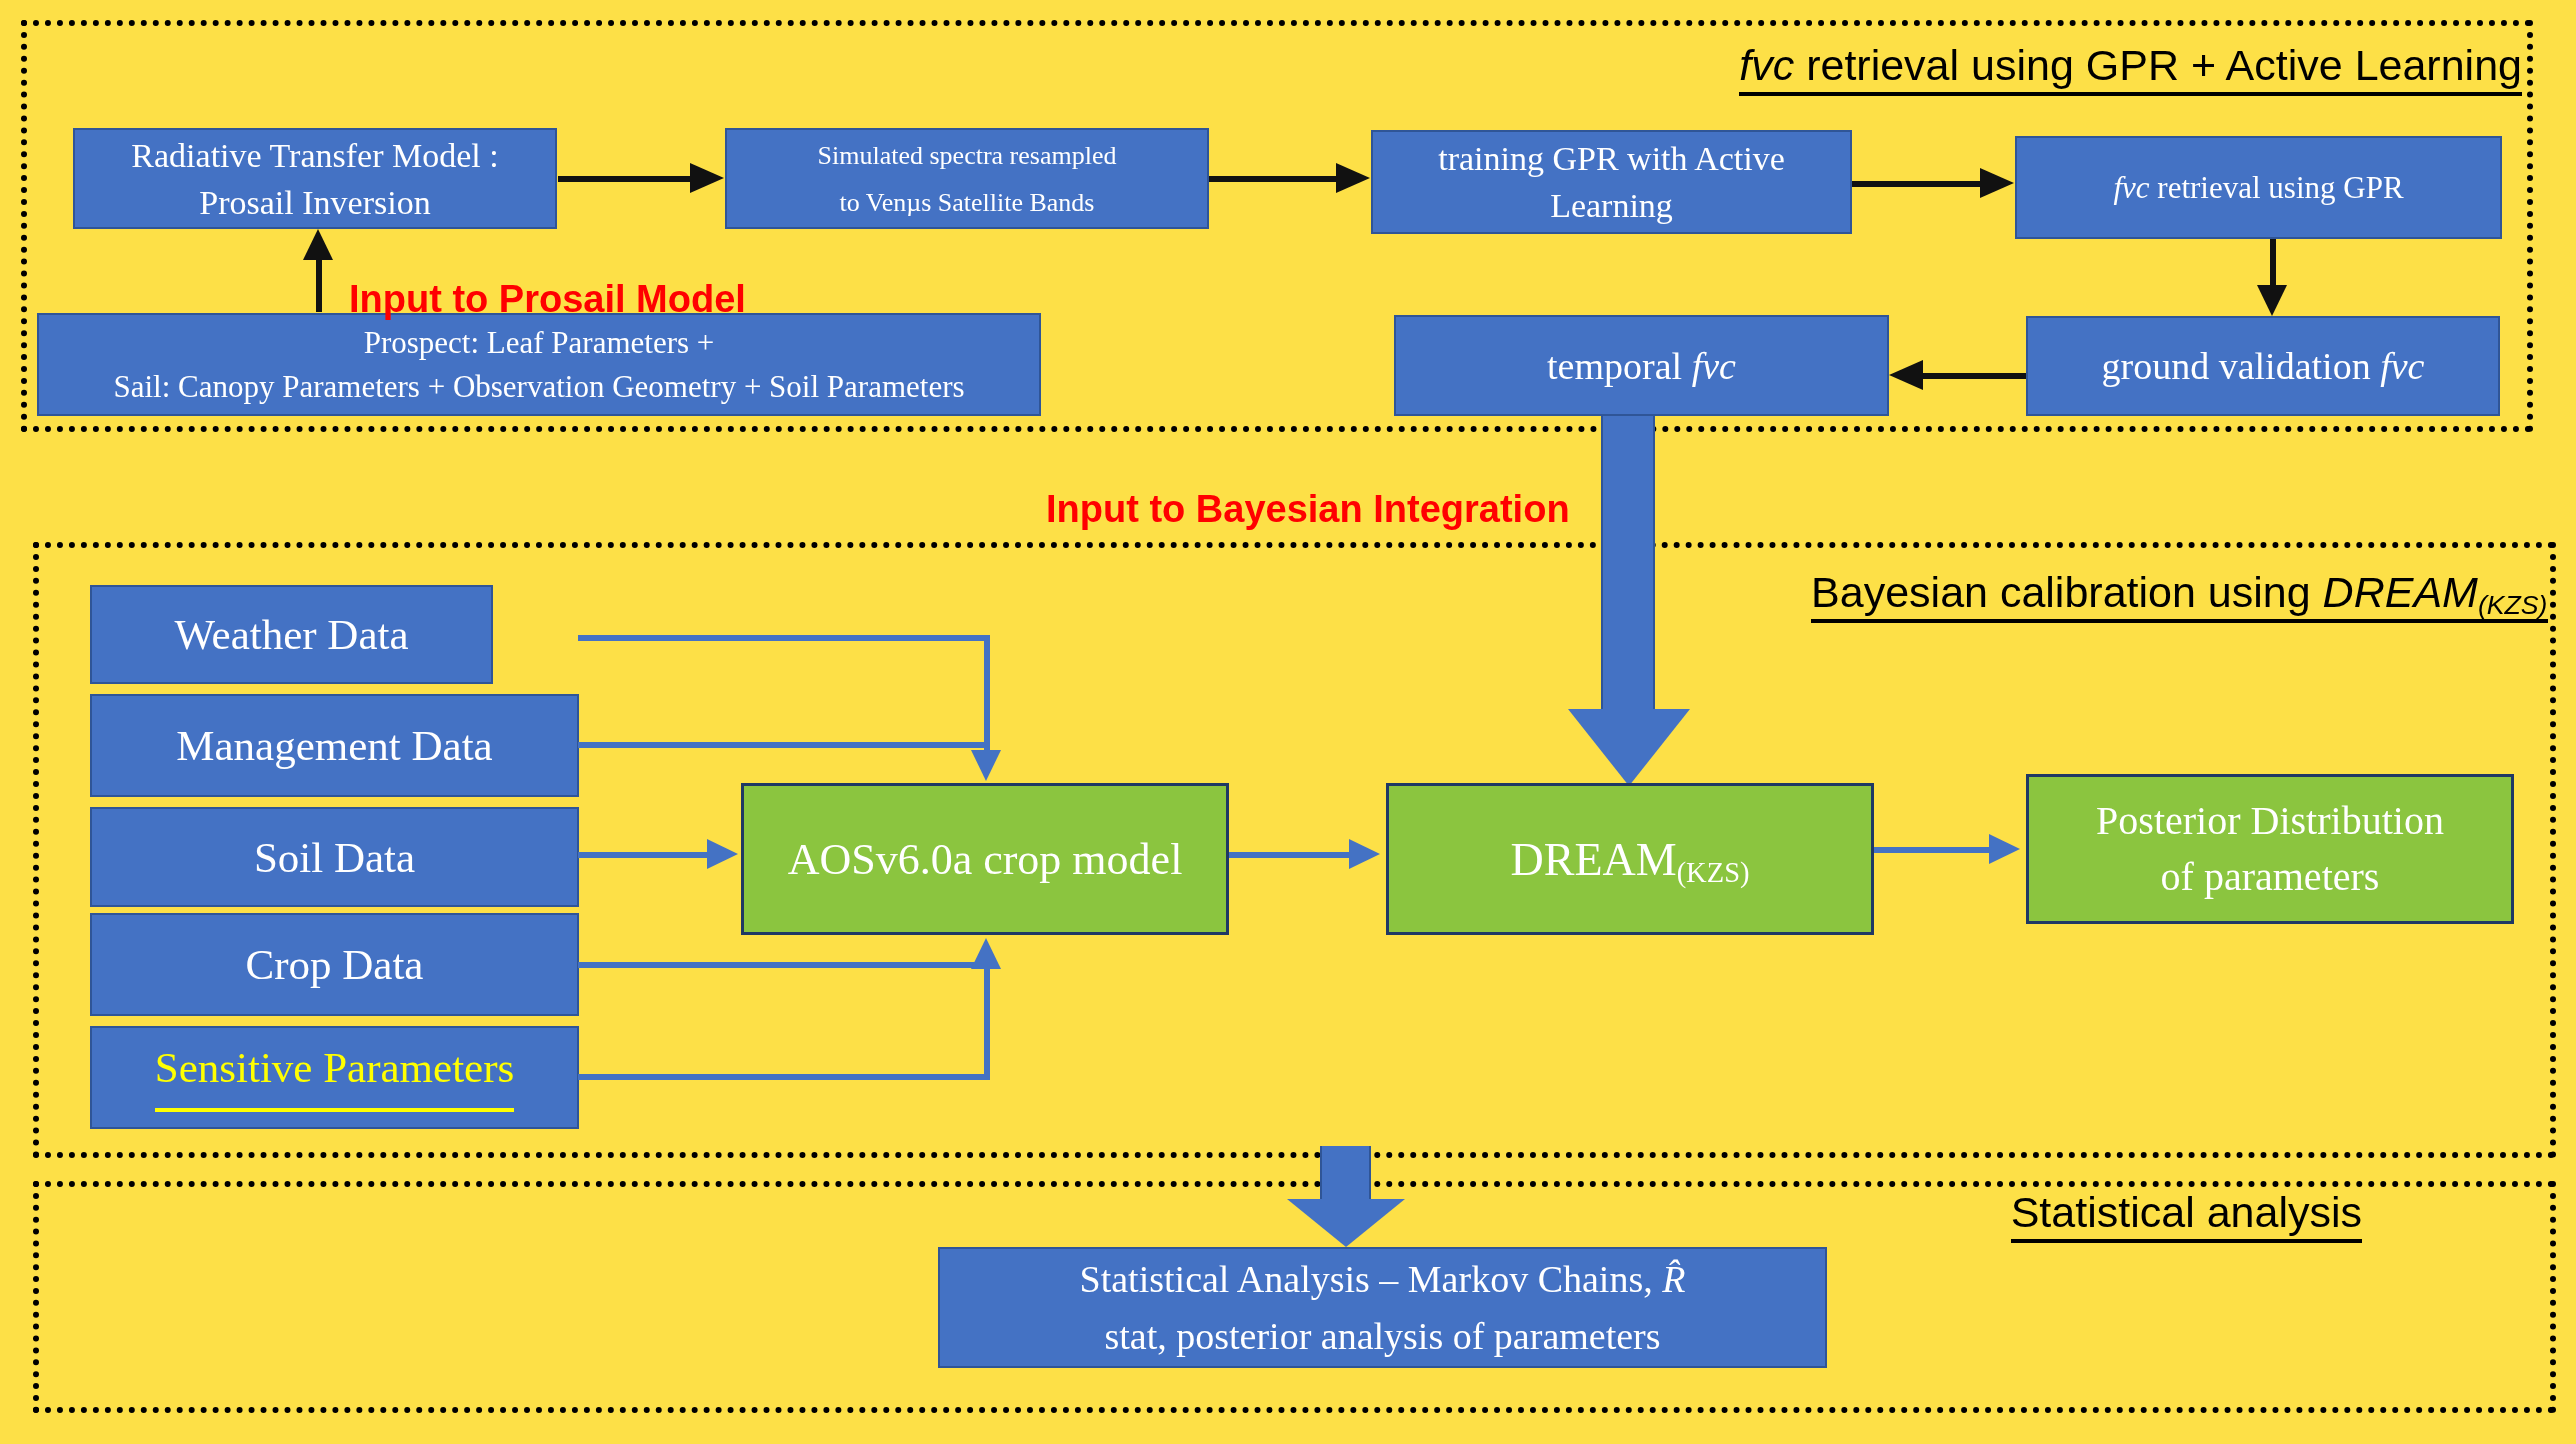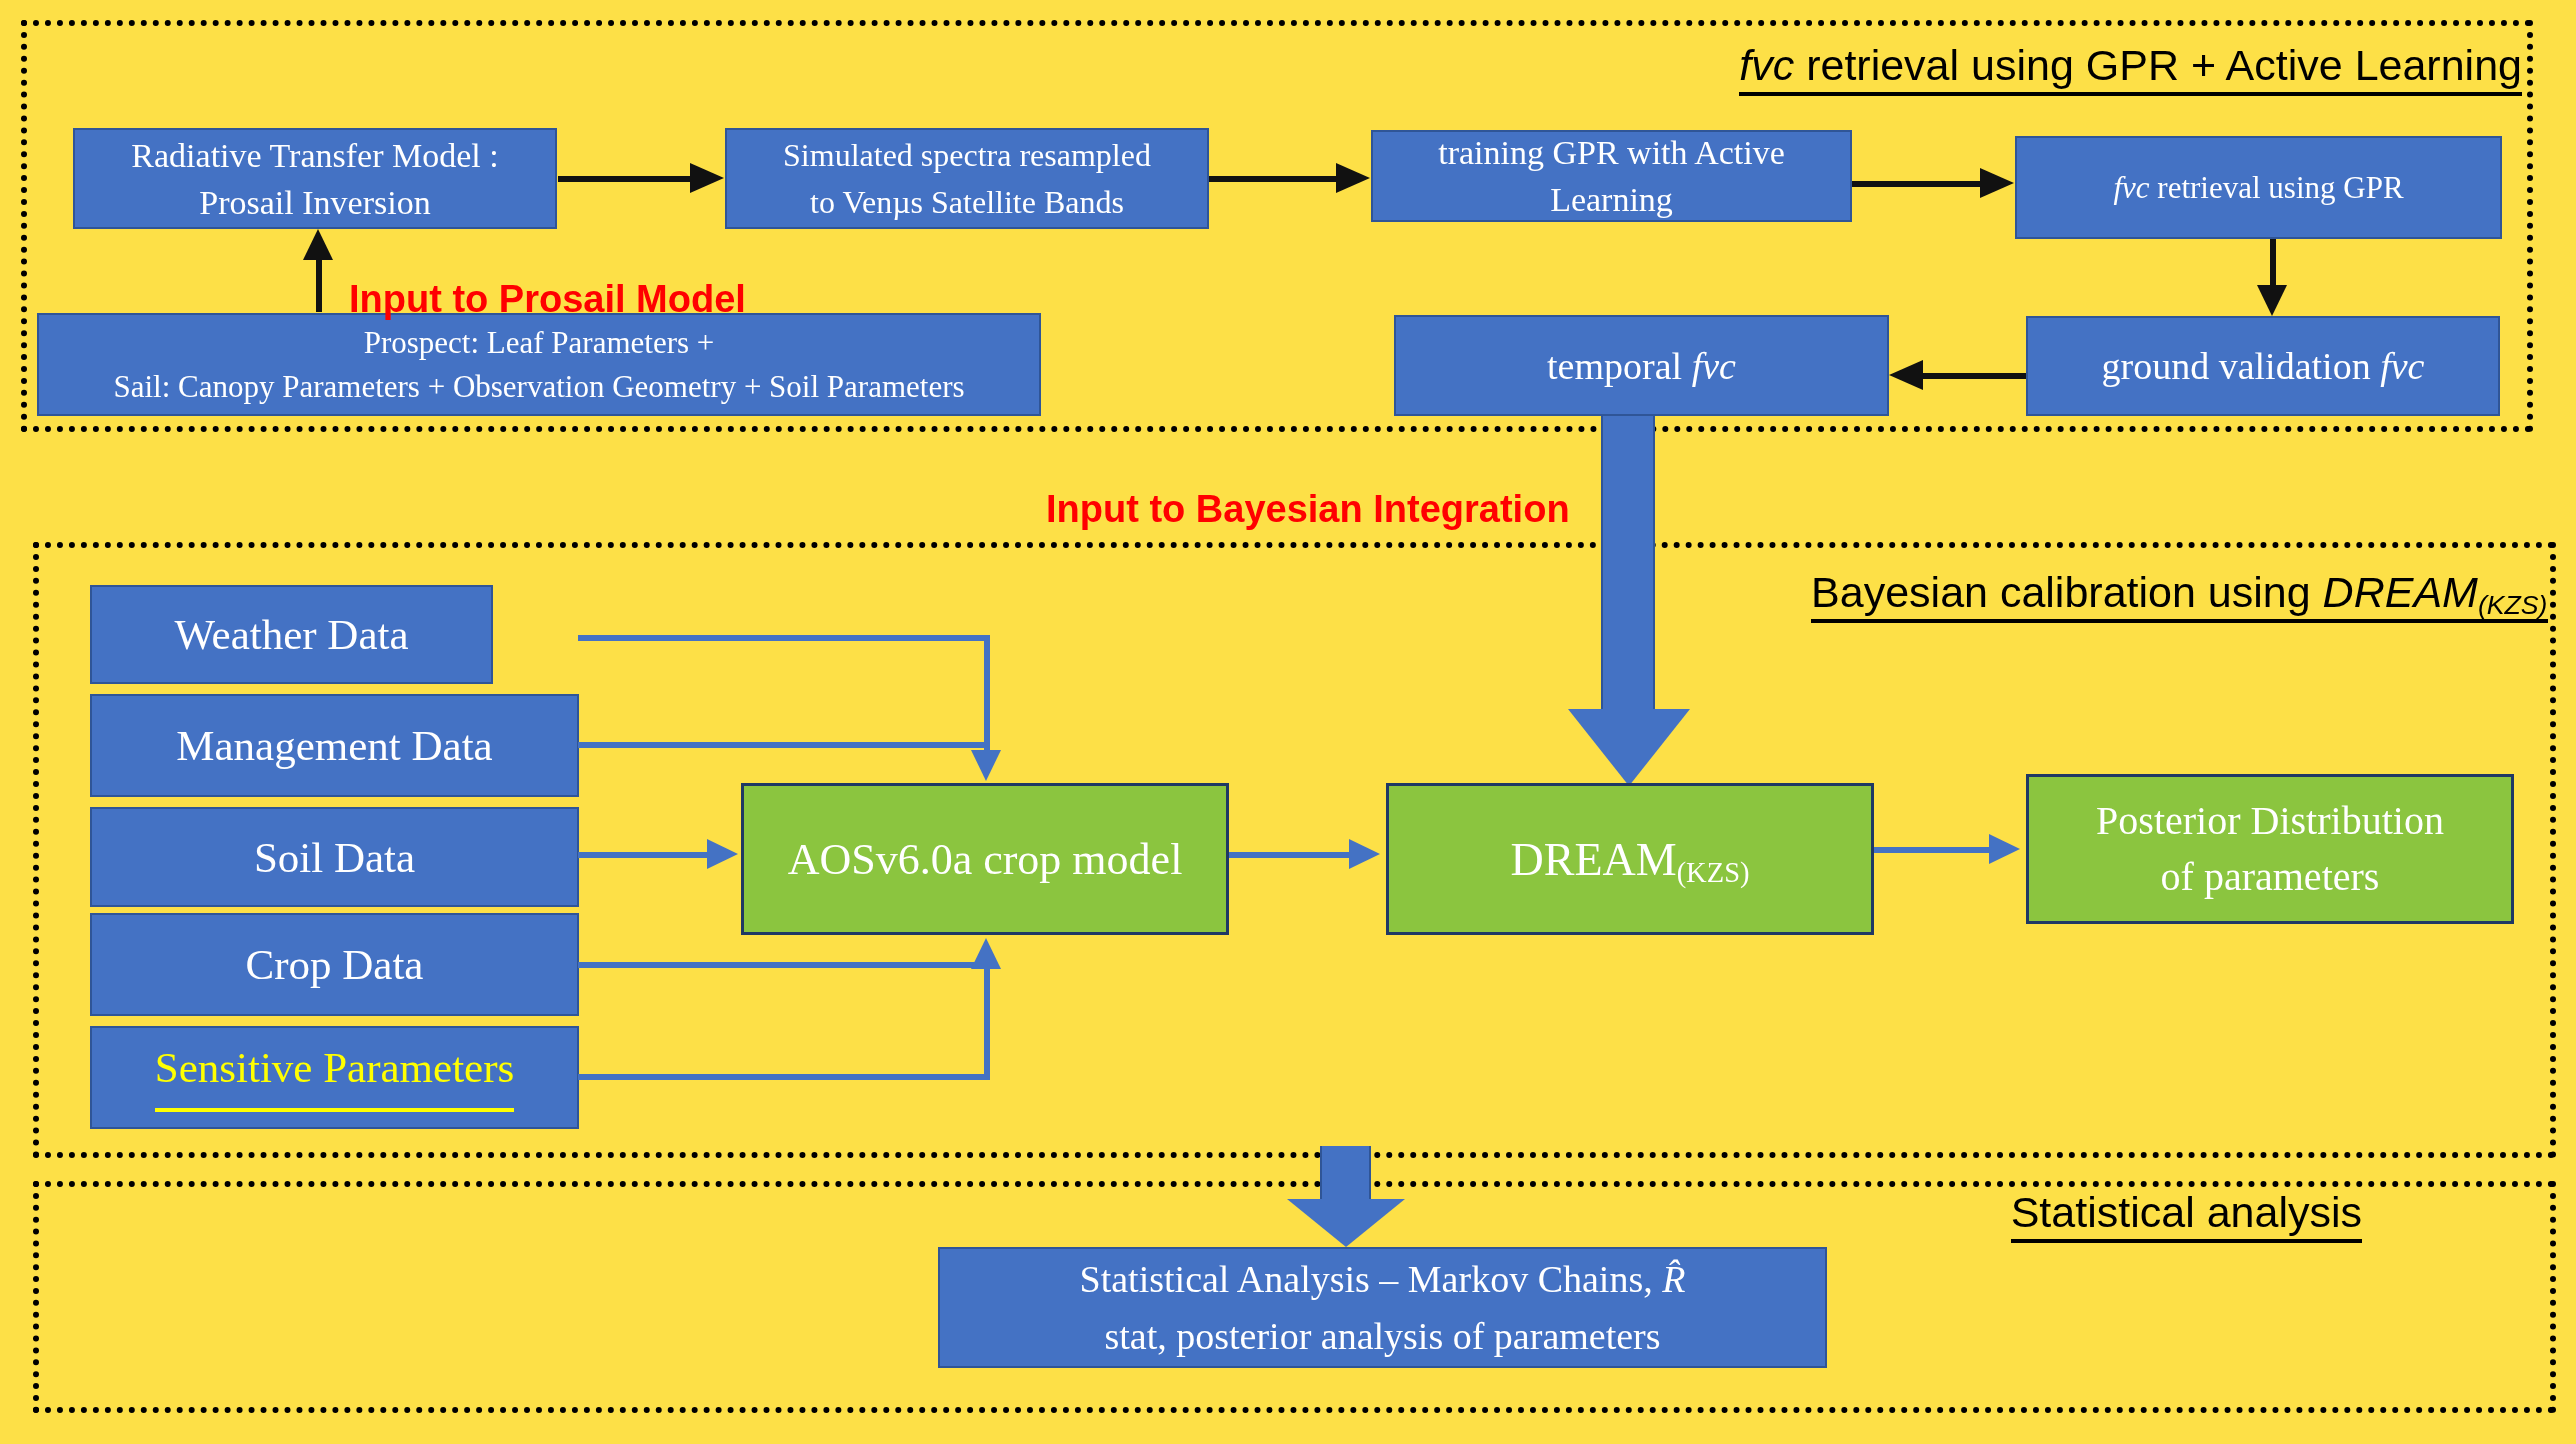--- a/index.html
+++ b/index.html
@@ -42,26 +42,26 @@
   </div>
   <div class="stitle" style="top:1188px;right:214px">
     <span class="u">Statistical analysis</span>
   </div>
 
   <div class="blue" style="left:73px;top:128px;width:484px;height:101px;font-size:34px;line-height:47px">
     <div>Radiative Transfer Model :</div>
     <div>Prosail Inversion</div>
   </div>
 
-  <div class="blue" style="left:725px;top:128px;width:484px;height:101px;font-size:32px;line-height:47px">
+  <div class="blue" style="left:725px;top:128px;width:484px;height:101px;font-size:26px;line-height:47px">
     <div>Simulated spectra resampled</div>
     <div>to Venµs Satellite Bands</div>
   </div>
 
-  <div class="blue" style="left:1371px;top:130px;width:481px;height:92px;font-size:34px;line-height:47px">
+  <div class="blue" style="left:1371px;top:130px;width:481px;height:104px;font-size:34px;line-height:47px">
     <div>training GPR with Active</div>
     <div>Learning</div>
   </div>
 
   <div class="blue" style="left:2015px;top:136px;width:487px;height:103px;font-size:31px">
     <div><i>fvc</i><span> retrieval using GPR</span></div>
   </div>
 
   <div class="blue" style="left:37px;top:313px;width:1004px;height:103px;font-size:31px;line-height:44px">
     <div>Prospect: Leaf Parameters +</div>

